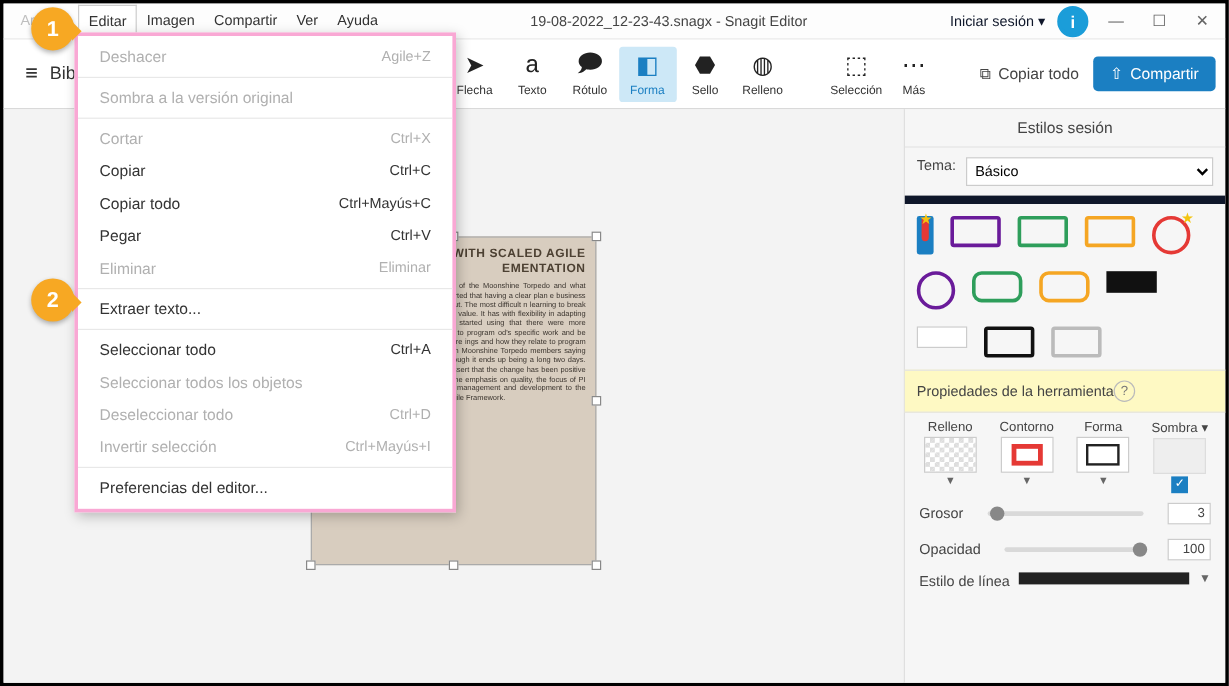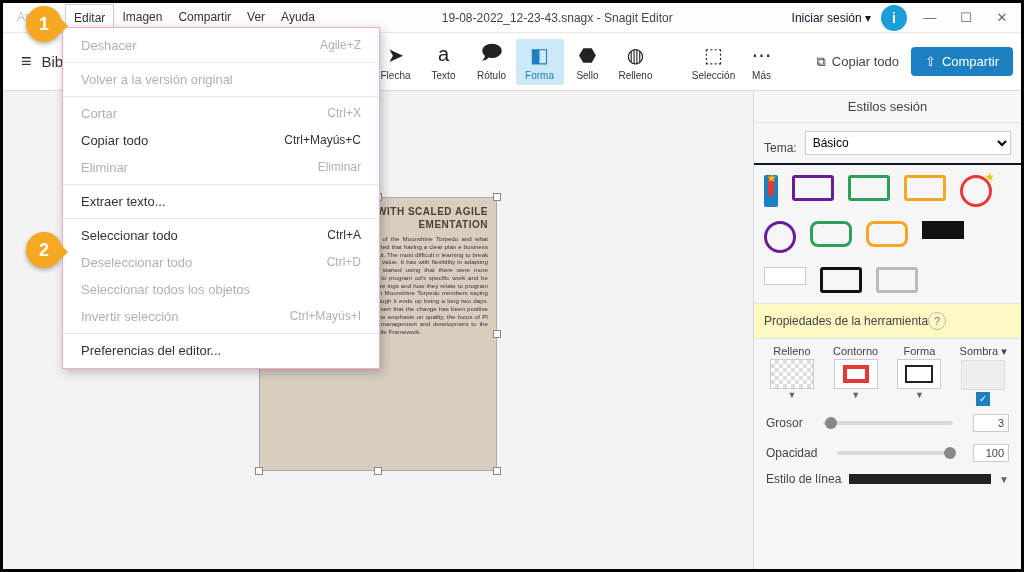--- a/index.html
+++ b/index.html
@@ -32,53 +32,53 @@
   .tool-wrap{display:flex;align-items:center;margin-left:300px;}
 
   
   .mainrow { flex: 1; display: flex; min-height: 0; }
   .canvas { flex: 1; background: #f3f3f3; position: relative; overflow: hidden; }
   .docimg { position: absolute; left: 256px; top: 106px; width: 238px; height: 274px; background: #d8cdbf; border: 1px solid #aaa; padding: 8px; font-size: 6.2px; line-height: 1.25; color: #3a342e; overflow: hidden; }
   .docimg .hdr { font-weight: bold; font-size: 10px; color: #4c4032; text-align: right; margin-bottom: 4px; letter-spacing: 0.5px; }
   .handle { position: absolute; width: 8px; height: 8px; background: #fff; border: 1px solid #888; }
   
   
-  .dropdown { position: absolute; left: 62px; top: 27px; width: 318px; background: #fff; border: 1px solid #f9a8d4; box-shadow: 2px 3px 10px rgba(0,0,0,0.25); z-index: 50; padding: 4px 0; }
+  .dropdown { position: absolute; left: 62px; top: 27px; width: 318px; background: #fff; border: 3px solid #f9a8d4; box-shadow: 2px 3px 10px rgba(0,0,0,0.25); z-index: 50; padding: 4px 0; }
   .dditem { display: flex; justify-content: space-between; padding: 6px 18px; font-size: 13px; color: #333; }
   .dditem.disabled { color: #b0b0b0; }
   .ddsep { height: 1px; background: #e8e8e8; margin: 3px 0; }
   .dditem .sc { color: inherit; font-size: 12px; }
   .dditem.highlight { font-weight: 400; }
 
   
   .callout { position: absolute; width: 36px; height: 36px; border-radius: 50%; background: #f7a823; color: #fff; font-size: 18px; font-weight: bold; display: flex; align-items: center; justify-content: center; z-index: 80; box-shadow: 0 2px 4px rgba(0,0,0,0.3); }
   .callout.tail::after { content: ""; position: absolute; right: -14px; top: 12px; border: 8px solid transparent; border-left-color: #f7a823; }
 
   
   .rightpanel { width: 268px; background: #f6f6f6; border-left: 1px solid #d9d9d9; display: flex; flex-direction: column; font-size: 12px; color: #444; }
   .rp-head { text-align: center; padding: 8px 0; border-bottom: 1px solid #e3e3e3; font-size: 13px; }
-  .rp-theme { display: flex; align-items: flex-end; gap: 8px; padding: 8px 10px; border-bottom: 2px solid #0f172a; }
+  .rp-theme { display: flex; align-items: flex-start; gap: 8px; padding: 8px 10px; border-bottom: 7px solid #0f172a; }
   .rp-theme select { flex: 1; font-size: 12px; padding: 3px; border: 1px solid #ccc; background: #fff; }
   .styles { padding: 10px; display: flex; flex-wrap: wrap; gap: 14px 14px; }
   .swrect { width: 42px; height: 26px; border: 3px solid; border-radius: 3px; position: relative; }
   .swcirc { width: 32px; height: 32px; border: 3px solid; border-radius: 50%; position: relative; }
   .swfill { width: 42px; height: 18px; }
   .star { position: absolute; top: -8px; right: -6px; color: #f3c40f; font-size: 12px; }
   .selbox { background: #1b7fc2; padding: 4px; border-radius: 2px; }
   .rp-proph { padding: 8px 10px; border-top: 1px solid #e3e3e3; border-bottom: 1px solid #e3e3e3; display: flex; align-items: center; justify-content: flex-start; background:#fef9c3;}
   .qmark { width: 18px; height: 18px; border: 1px solid #bbb; border-radius: 50%; text-align: center; line-height: 16px; font-size: 11px; color: #777; }
   .proprow { display: flex; padding: 6px 8px 2px; gap: 4px; }
   .propcol { flex: 1; text-align: center; font-size: 11px; }
   .propsw { width: 44px; height: 30px; border: 1px solid #ccc; margin: 2px auto 0; background: #fff; position: relative; display:flex;align-items:center;justify-content:center;}
   .dd-arrow { text-align: center; font-size: 9px; color: #666; margin-top: 1px; }
   .sliderrow { display: flex; align-items: center; gap: 20px; padding: 6px 12px; font-size: 12px; }
   .sliderrow .track { flex: 1; height: 4px; background: #d9d9d9; border-radius: 2px; position: relative; }
   .sliderrow .thumb { position: absolute; width: 12px; height: 12px; border-radius: 50%; background: #888; top: -4px; }
   .sliderrow .val { width: 36px; border: 1px solid #ccc; text-align: right; padding: 2px 4px; font-size: 11px; background:#fff;}
-  .linestyle { display: flex; align-items: center; gap: 8px; padding: 4px 12px 6px; }
+  .linestyle { display: flex; gap: 8px; padding: 4px 12px 6px; }
   .linestyle .bar { flex: 1; height: 10px; background: #222; }
   .checker{background-image:linear-gradient(45deg,#ddd 25%,transparent 25%),linear-gradient(-45deg,#ddd 25%,transparent 25%),linear-gradient(45deg,transparent 75%,#ddd 75%),linear-gradient(-45deg,transparent 75%,#ddd 75%);background-size:8px 8px;background-position:0 0,0 4px,4px -4px,-4px 0;}
 </style>
 </head>
 <body>
 
 <div class="outer">
 
   <div class="titlebar">
     <div class="menubar">
@@ -246,55 +246,63 @@
   </div>
 </div>
 
 <div class="dropdown" id="dropdown">
     <div class="dditem disabled">
       <span>Deshacer</span>
       <span class="sc">Agile+Z</span>
     </div>
     <div class="ddsep"></div>
     <div class="dditem disabled">
-      <span>Volver a la versión original</span>
+      <span>Sombra a la versión original</span>
       <span class="sc"></span>
     </div>
     <div class="ddsep"></div>
     <div class="dditem disabled">
       <span>Cortar</span>
       <span class="sc">Ctrl+X</span>
     </div>
     <div class="dditem">
+      <span>Copiar</span>
+      <span class="sc">Ctrl+C</span>
+    </div>
+    <div class="dditem">
       <span>Copiar todo</span>
       <span class="sc">Ctrl+Mayús+C</span>
+    </div>
+    <div class="dditem">
+      <span>Pegar</span>
+      <span class="sc">Ctrl+V</span>
     </div>
     <div class="dditem disabled">
       <span>Eliminar</span>
       <span class="sc">Eliminar</span>
     </div>
     <div class="ddsep"></div>
     <div class="dditem highlight">
       <span>Extraer texto...</span>
       <span class="sc"></span>
     </div>
     <div class="ddsep"></div>
     <div class="dditem">
       <span>Seleccionar todo</span>
       <span class="sc">Ctrl+A</span>
     </div>
     <div class="dditem disabled">
+      <span>Seleccionar todos los objetos</span>
+      <span class="sc"></span>
+    </div>
+    <div class="dditem disabled">
       <span>Deseleccionar todo</span>
       <span class="sc">Ctrl+D</span>
     </div>
     <div class="dditem disabled">
-      <span>Seleccionar todos los objetos</span>
-      <span class="sc"></span>
-    </div>
-    <div class="dditem disabled">
       <span>Invertir selección</span>
       <span class="sc">Ctrl+Mayús+I</span>
     </div>
     <div class="ddsep"></div>
     <div class="dditem">
       <span>Preferencias del editor...</span>
       <span class="sc"></span>
     </div>
   </div>
 

